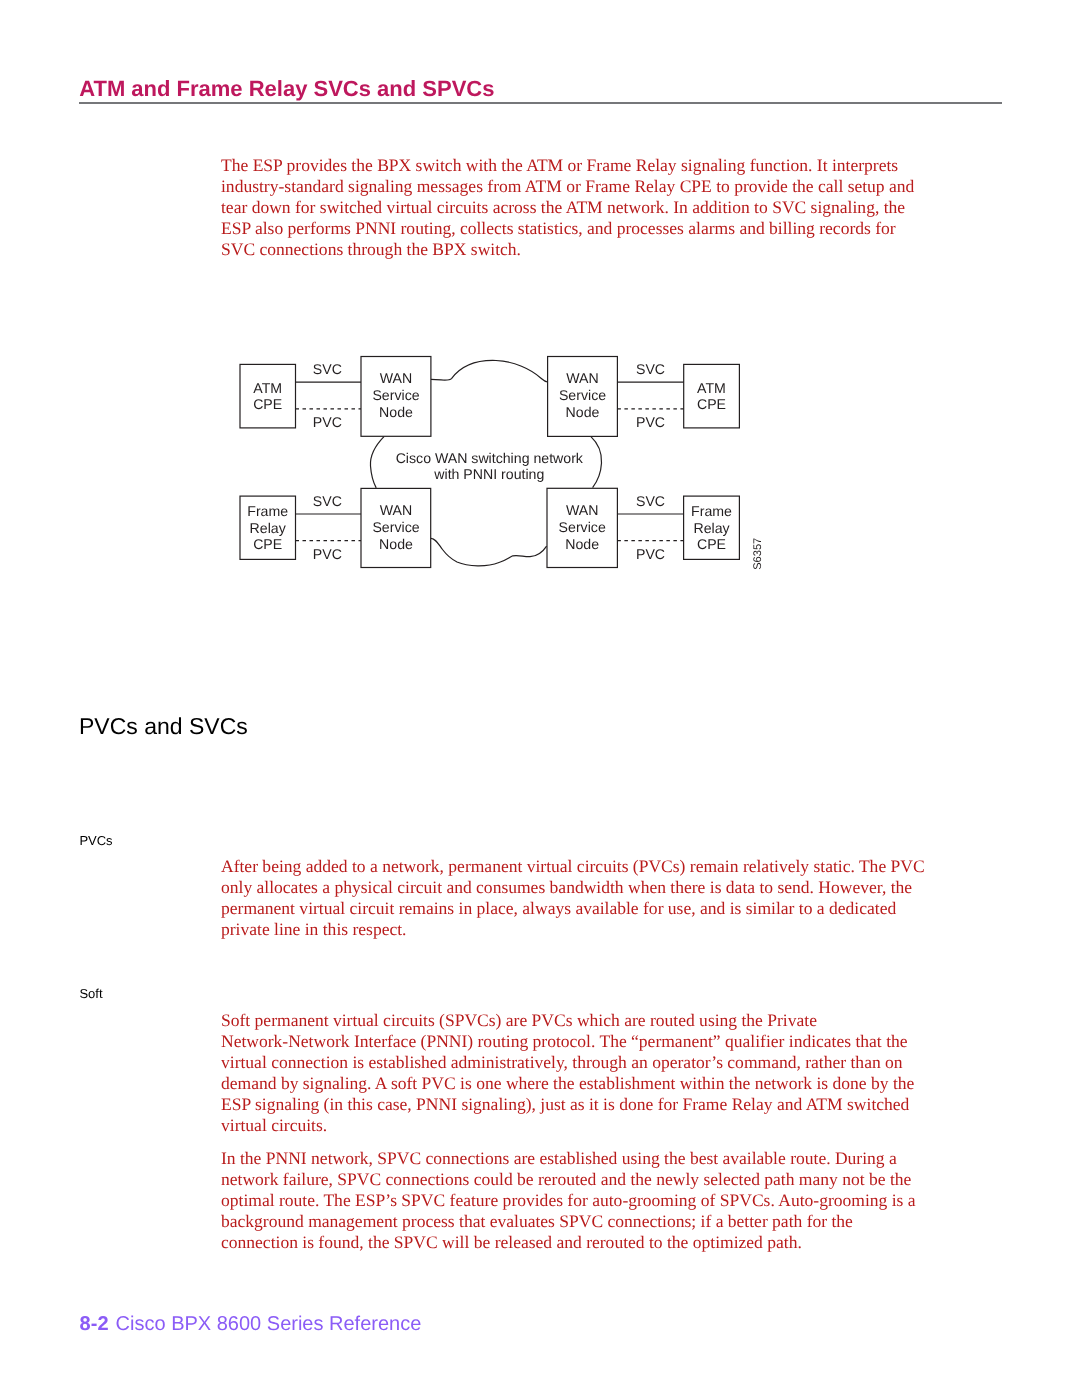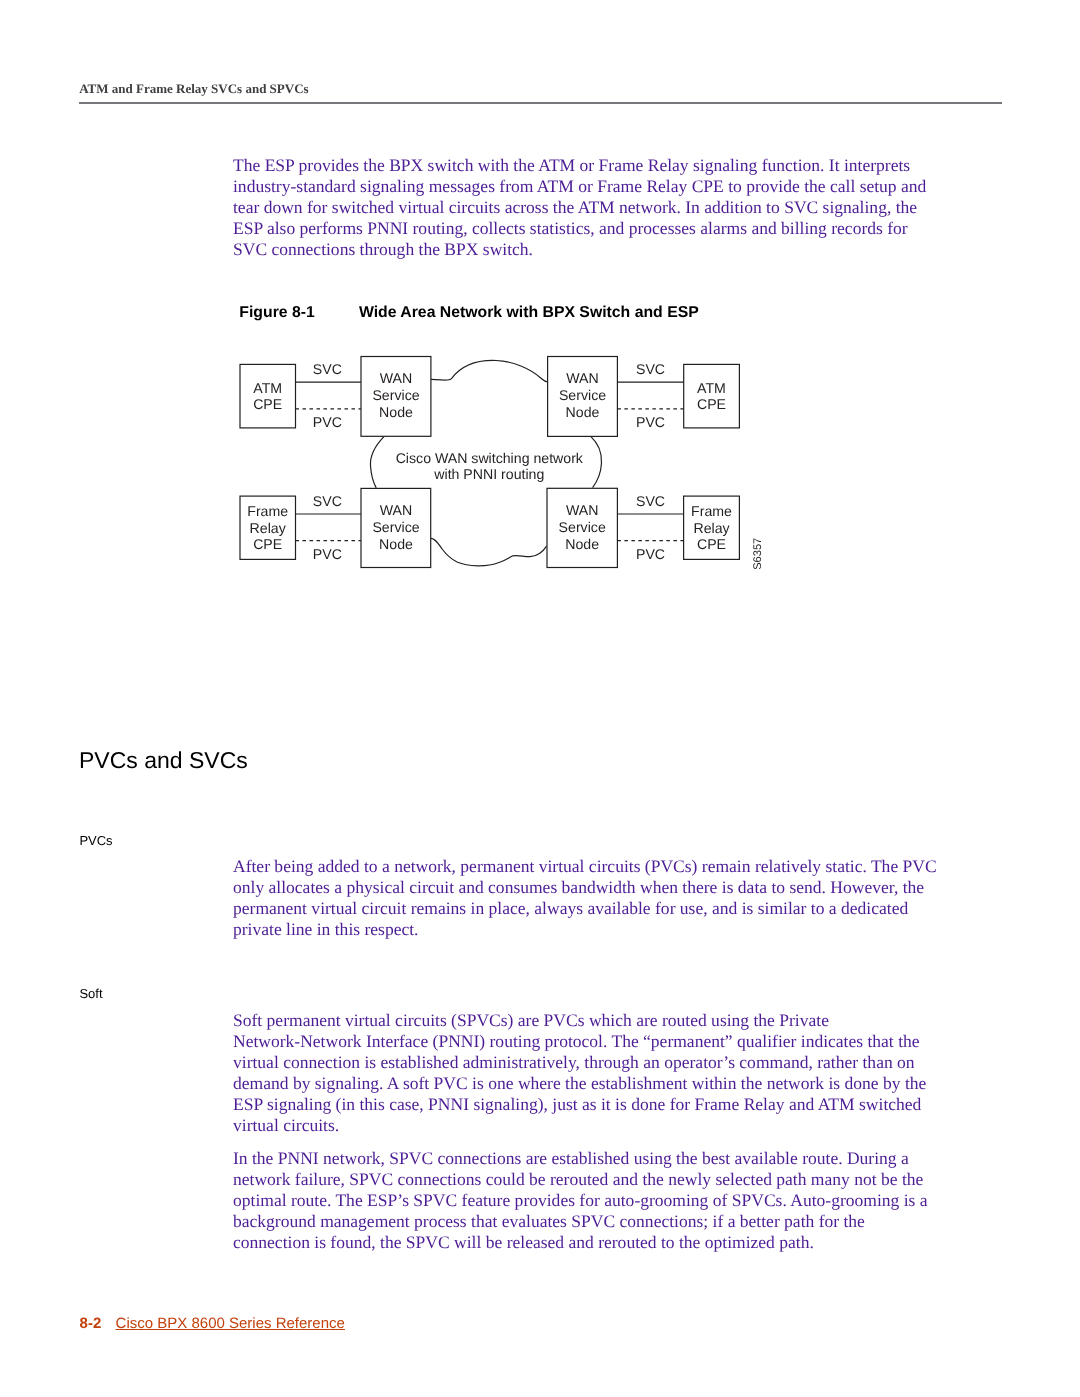--- a/index.html
+++ b/index.html
@@ -3,57 +3,56 @@
 <meta charset="utf-8">
 <title>Cisco BPX 8600 Series Reference</title>
 <style>
   html,body{margin:0;padding:0;background:#fff;}
   body{width:1080px;height:1397px;overflow:hidden;
        font-family:"Liberation Serif",serif;color:#000;
        -webkit-font-smoothing:antialiased;text-rendering:geometricPrecision;}
   .page{position:relative;width:1080px;height:1397px;background:#fff;will-change:transform;}
 
   .runhead{position:absolute;left:79.2px;top:81.2px;}
-  .runhead .t{font-family:Liberation Serif, serif;font-weight:bold;
-              font-size:13px;color:#404040;line-height:16px;white-space:pre;}
+  .runhead .t{font-family:Liberation Sans, sans-serif;font-weight:bold;
+              font-size:22px;color:#be185d;line-height:16px;white-space:pre;}
   .rule{position:absolute;left:79px;top:101.9px;width:922.5px;height:2.2px;background:#76777a;}
 
-  .para{position:absolute;left:233px;width:708px;font-size:17.55px;line-height:21px;
-        text-align:left;color:#4c1d95;}
+  .para{position:absolute;left:221px;width:708px;font-size:17.55px;line-height:21px;
+        text-align:left;color:#b91c1c;}
 
   .h1{position:absolute;left:79px;font-family:"Liberation Sans",sans-serif;
-      font-weight:normal;font-size:23px;color:#000;line-height:23px;white-space:pre;margin-top:34px;}
+      font-weight:normal;font-size:23px;color:#000;line-height:23px;white-space:pre;}
   .h2{position:absolute;left:79.4px;font-family:"Liberation Sans",sans-serif;
       font-weight:normal;font-size:13px;color:#000;line-height:19px;white-space:pre;}
 
   .figcap{position:absolute;left:239.3px;top:304.5px;font-family:"Liberation Sans",sans-serif;
           font-weight:bold;font-size:15.8px;color:#000;white-space:pre;line-height:15px;}
   .figcap .num{display:inline-block;width:119.6px;}
 
   .footer{position:absolute;left:79.6px;top:1316.2px;font-family:"Liberation Sans",sans-serif;
-          font-size:15px;color:#c2410c;white-space:pre;line-height:16px;text-decoration:underline;}
+          font-size:20px;color:#8b5cf6;white-space:pre;line-height:16px;}
   .footer .pg{font-weight:bold;display:inline-block;width:36.0px;}
 
   .figwrap{position:absolute;left:230px;top:340px;width:545px;height:245px;}
   svg{display:block;}
   .dtxt{font-family:"Liberation Sans",sans-serif;font-size:14.15px;fill:#231f20;}
 </style>
 </head>
 <body>
 
 <div class="page">
 
   <div class="runhead">
     <div class="t">ATM and Frame Relay SVCs and SPVCs</div>
   </div>
   <div class="rule"></div>
 
   <div class="para" style="top:154.5px">The ESP provides the BPX switch with the ATM or Frame Relay signaling function. It interprets industry-standard signaling messages from ATM or Frame Relay CPE to provide the call setup and tear down for switched virtual circuits across the ATM network. In addition to SVC signaling, the ESP also performs PNNI routing, collects statistics, and processes alarms and billing records for SVC connections through the BPX switch.</div>
 
-  <div class="figcap"><span class="num">Figure 8-1</span><span>Wide Area Network with BPX Switch and ESP</span></div>
 
   <div class="figwrap">
   <svg width="545" height="245" viewBox="230 340 545 245">
     <g id="cloud-group" fill="none" stroke="#231f20" stroke-width="1.2">
       <path id="cloud-top" d="M431,379.4 C443.5,379.6 448.5,381.6 451.5,378.6 C461.5,365.2 477.5,359.8 496,360.5 C514,361.2 531,369.2 541,378.2 C543.3,380.2 544.8,381.6 547.5,382.0"></path>
       <path id="cloud-left" d="M384.2,436.4 C374.0,446.8 369.8,456 370.5,466.0 C371.2,475.8 373.5,482.8 376.2,487.9"></path>
       <path id="cloud-right" d="M590.7,436.4 C599.2,444.4 602.0,453.4 601.5,463.0 C601.0,472.6 597.0,481.8 592.6,487.6"></path>
       <path id="cloud-bottom" d="M431,538.4 C435.5,538.5 438,543.5 442.5,549.5 C447,555.5 452,559.5 457,562 C468,566.8 487,567.2 499,562.5 C506,560.5 509.5,557.2 512.8,555.8 C519,554.8 524,556.9 530,556.6 C537,556.2 543,551.6 546.6,546.1"></path>
     </g>
 

